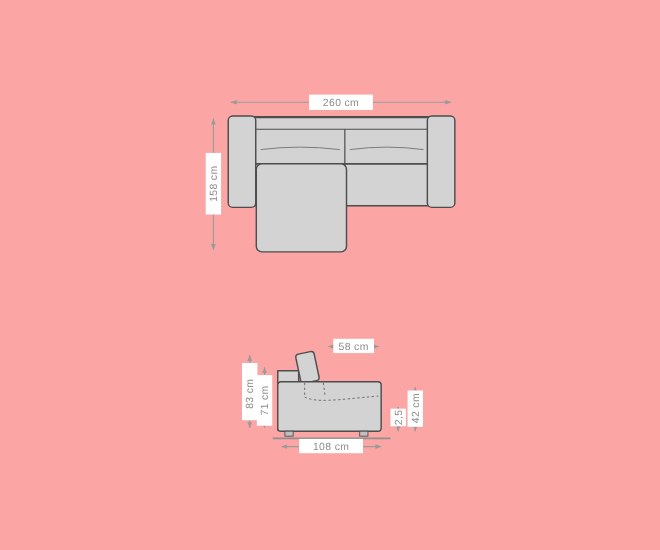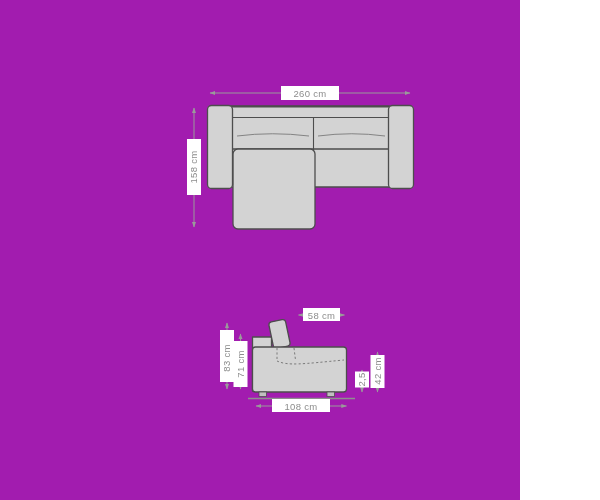--- a/index.html
+++ b/index.html
@@ -1,16 +1,16 @@
 <!DOCTYPE html>
 <html style="--sofa-fill: #d3d3d3; --outline: #4d4d4d; --seam: #6f6f6f; --dim: #9a9a9a; --text-dim: #8d8d8d; --foot: #c0c0c0; --ground: #8f8f8f;"><head>
 <meta charset="utf-8">
 <style>
   html,body{margin:0;padding:0;background:#ffffff;}
-  .stage{position:relative;width:520px;height:500px;background:#a21caf;overflow:hidden;}
+  .stage{position:relative;width:600px;height:500px;background:#fca5a5;overflow:hidden;}
   svg{display:block;}
   .sofa-piece{fill:var(--sofa-fill);stroke:var(--outline);stroke-width:1.3;stroke-linejoin:round;}
   .heavy-edge{stroke:var(--outline);stroke-width:1.8;fill:none;}
   .inner-line{stroke:var(--outline);stroke-width:1.1;fill:none;}
   .seam{stroke:var(--seam);stroke-width:0.8;fill:none;}
   .dashed{stroke:var(--seam);stroke-width:0.9;fill:none;stroke-dasharray:2.2,2.2;}
   .dimline{stroke:var(--dim);stroke-width:1;fill:none;}
   .dimtext{fill:var(--text-dim);font:9.5px "Liberation Sans","DejaVu Sans",sans-serif;letter-spacing:0.3px;}
   .labelbg{fill:#ffffff;}
   .foot{fill:var(--foot);stroke:var(--outline);stroke-width:0.8;}

